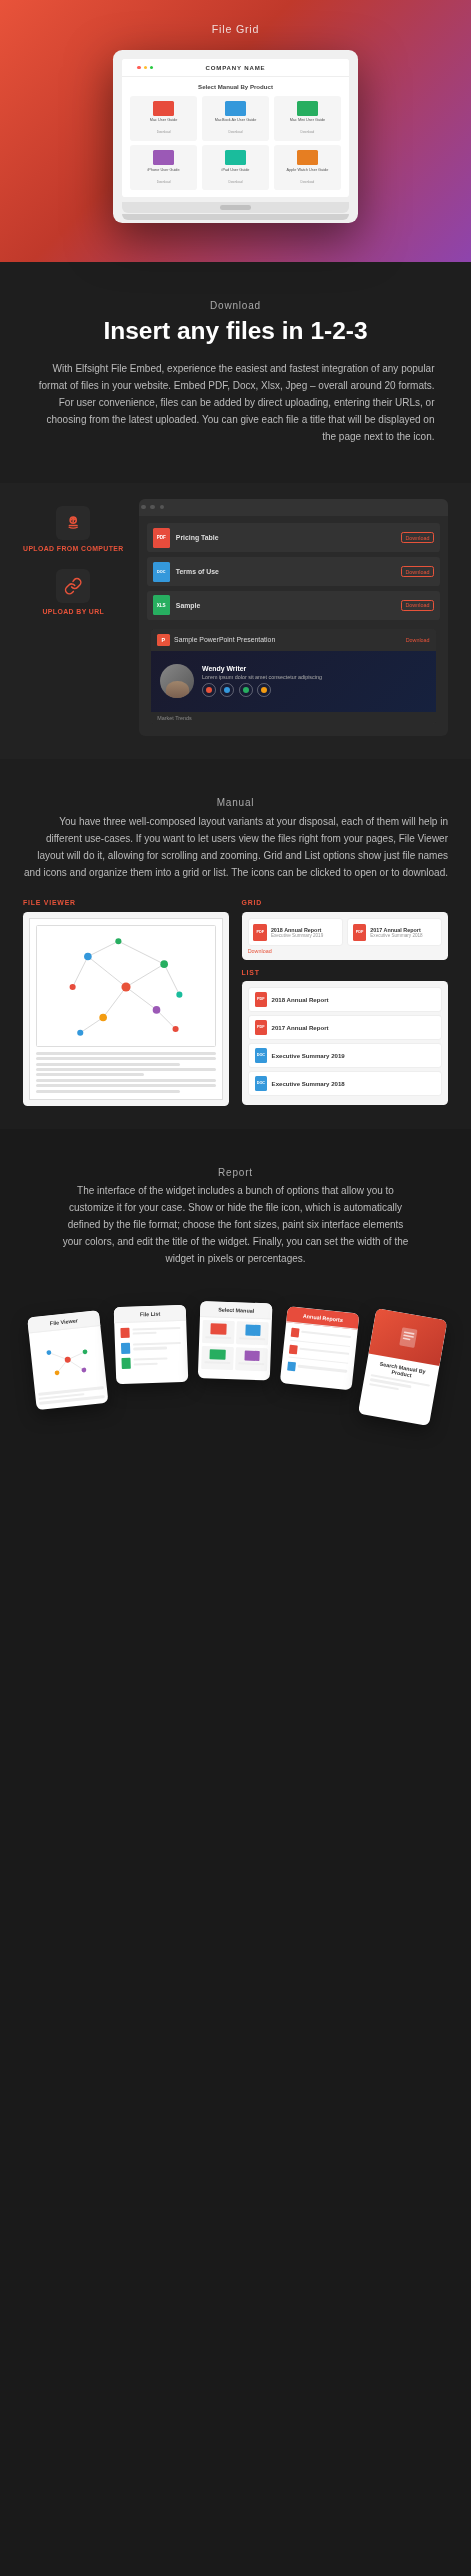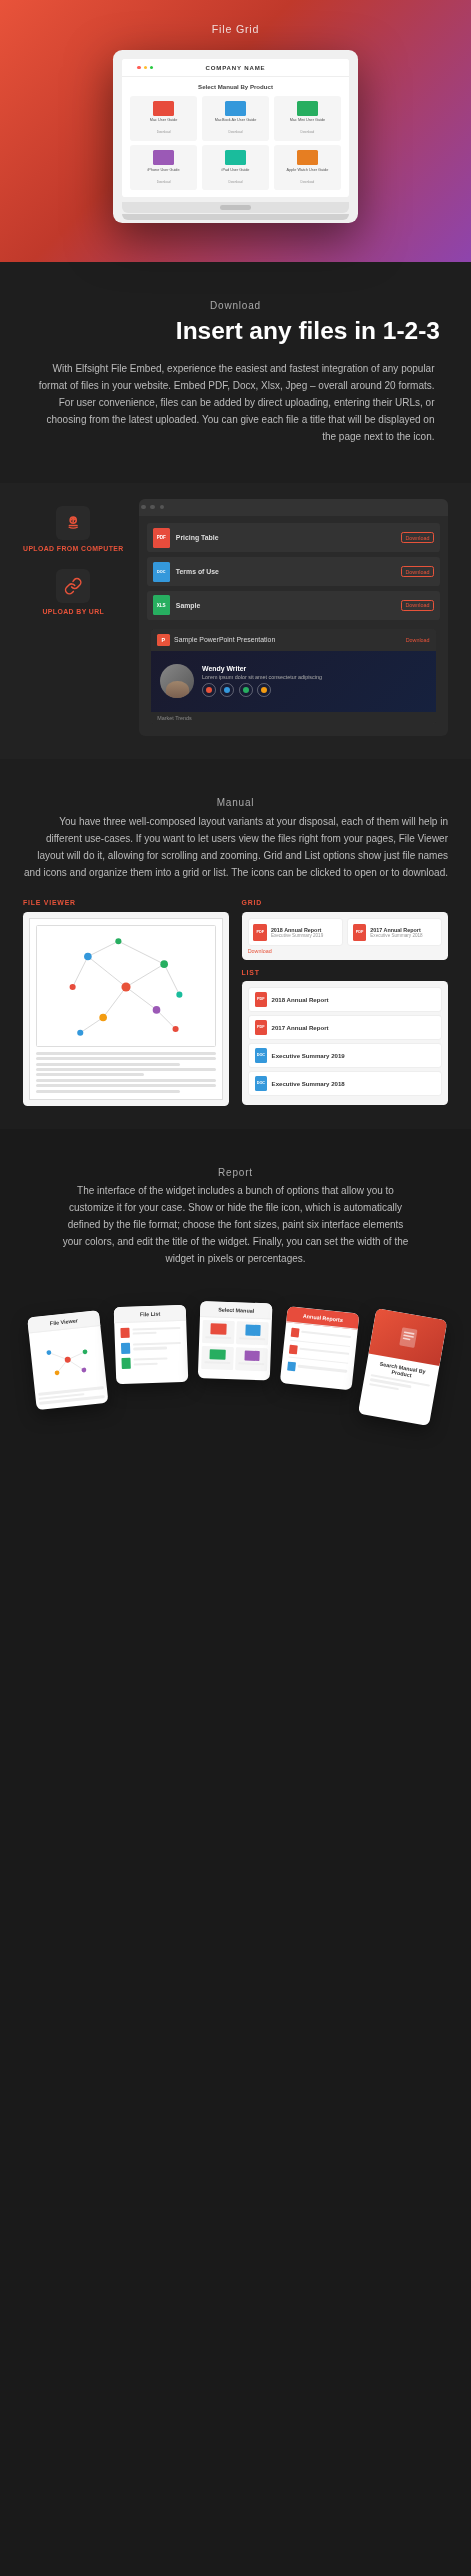--- a/index.html
+++ b/index.html
@@ -142,21 +142,20 @@
       color: #aaa;
       letter-spacing: 0.8px;
       margin-bottom: 4.6px;
     }
     .section-title {
       font-size: 24.5px;
       font-weight: 800;
       color: #fff;
       margin-bottom: 15.3px;
       line-height: 1.2;
-      text-align: right;
     }
     .section-text {
       font-size: 10px;
       color: #bbb;
       line-height: 1.7;
       text-align: right;
       max-width: 398px;
       margin: 0 auto;
     }
 

